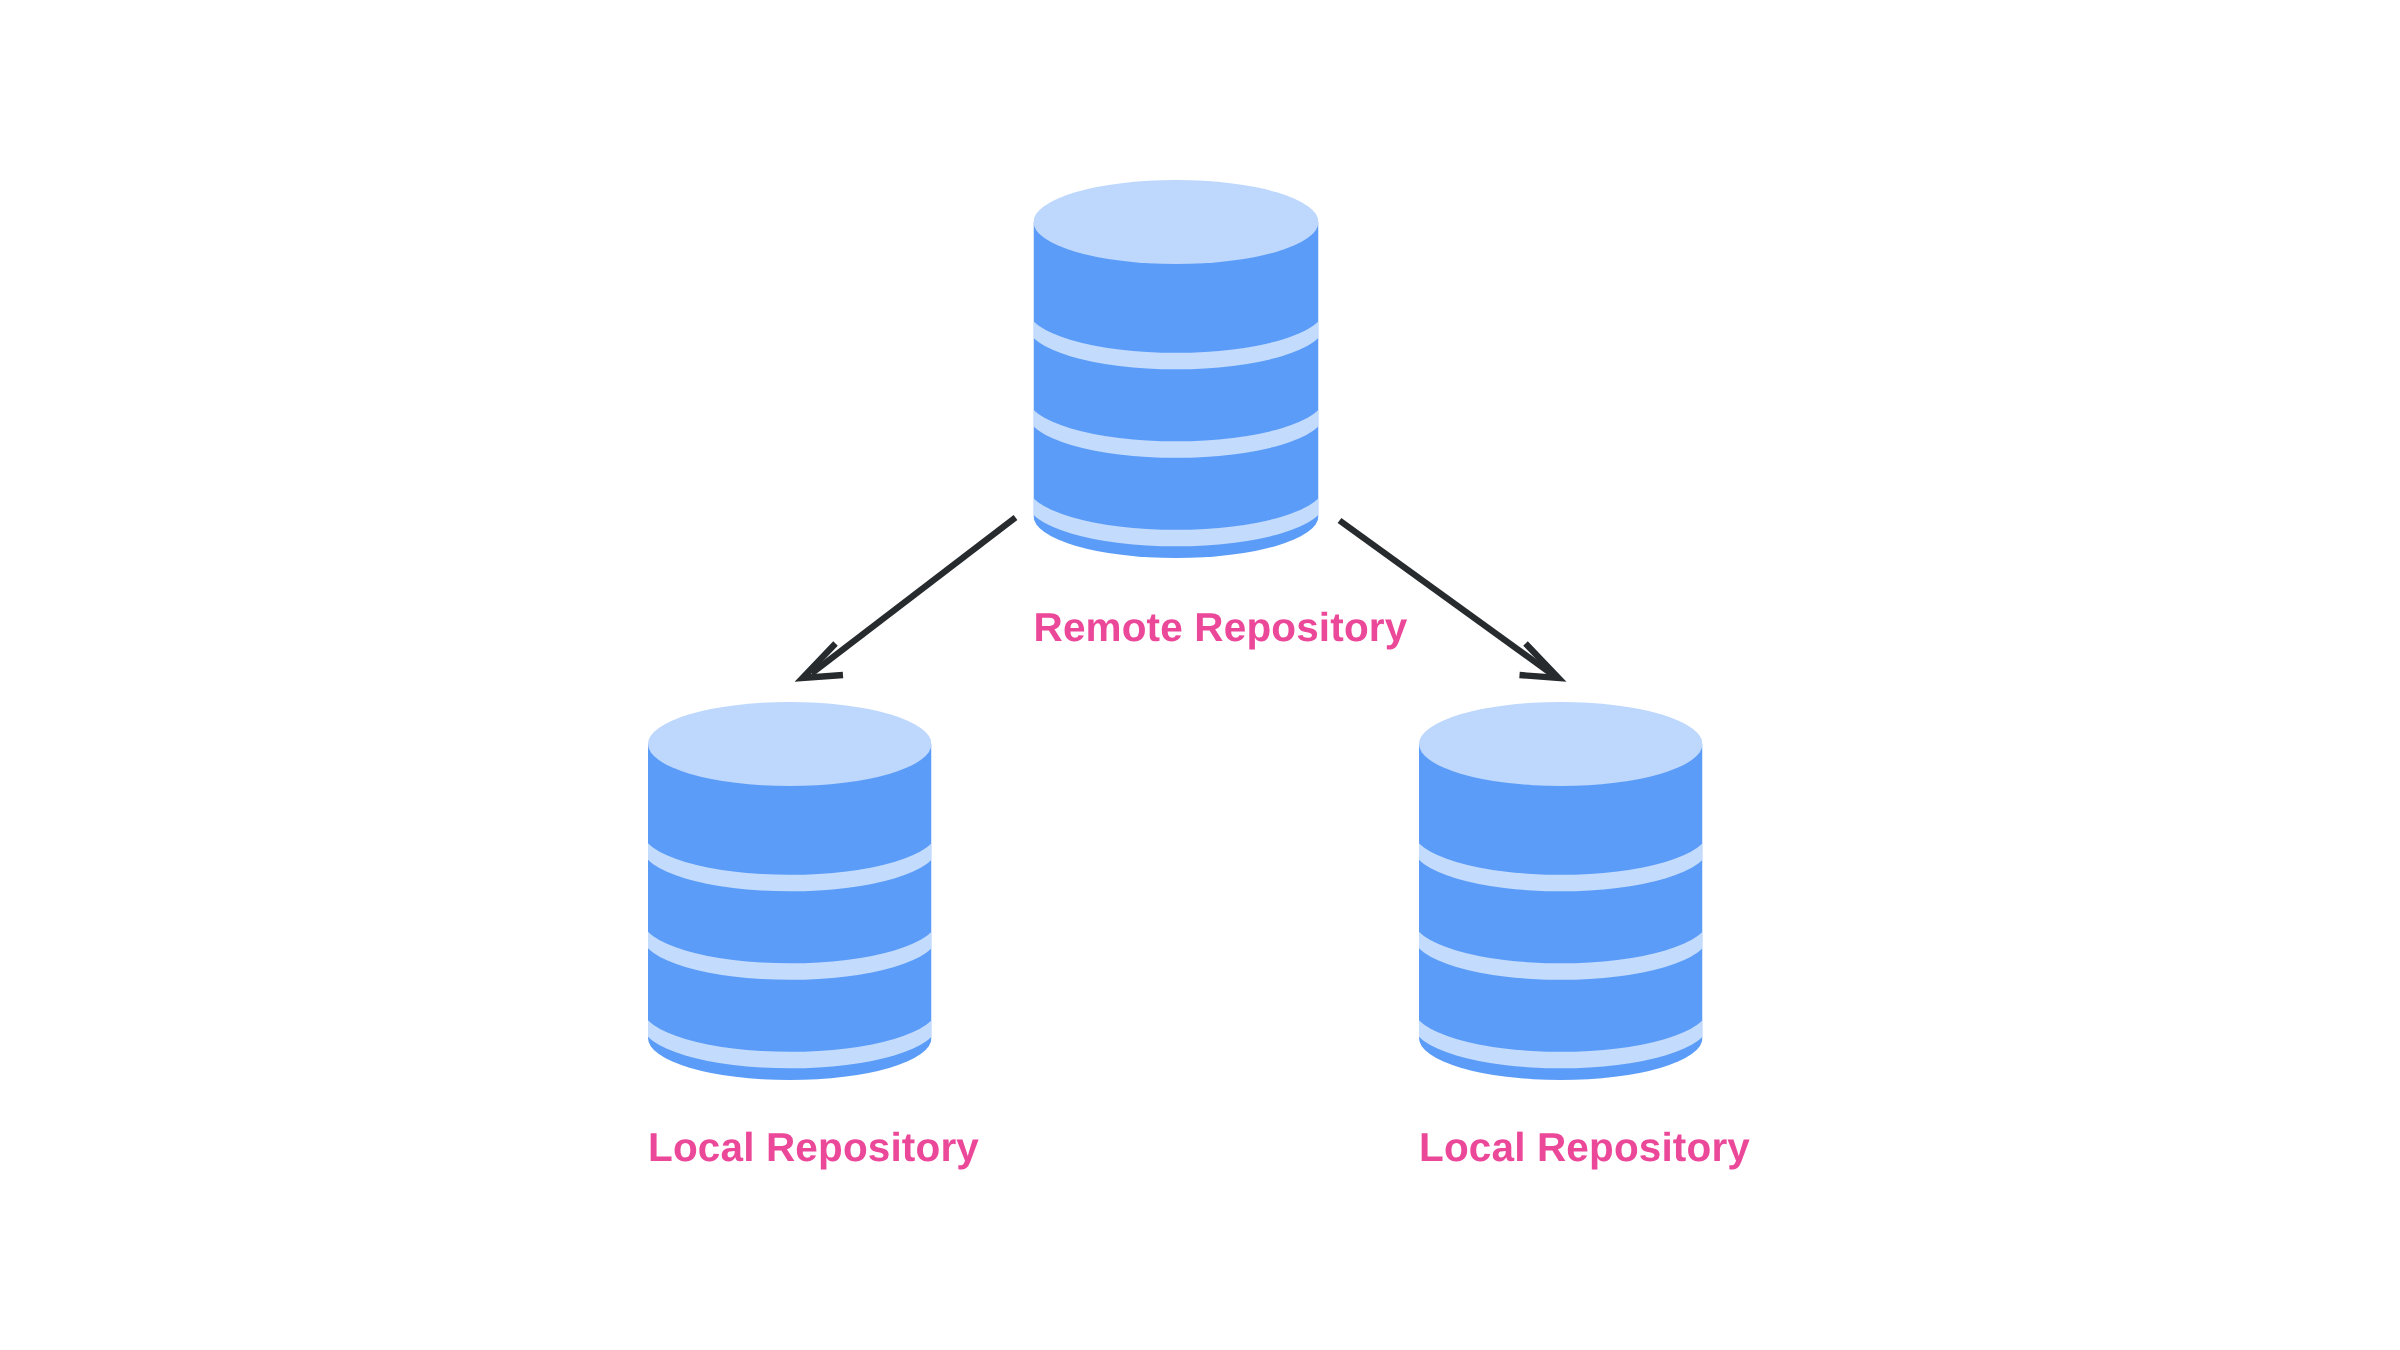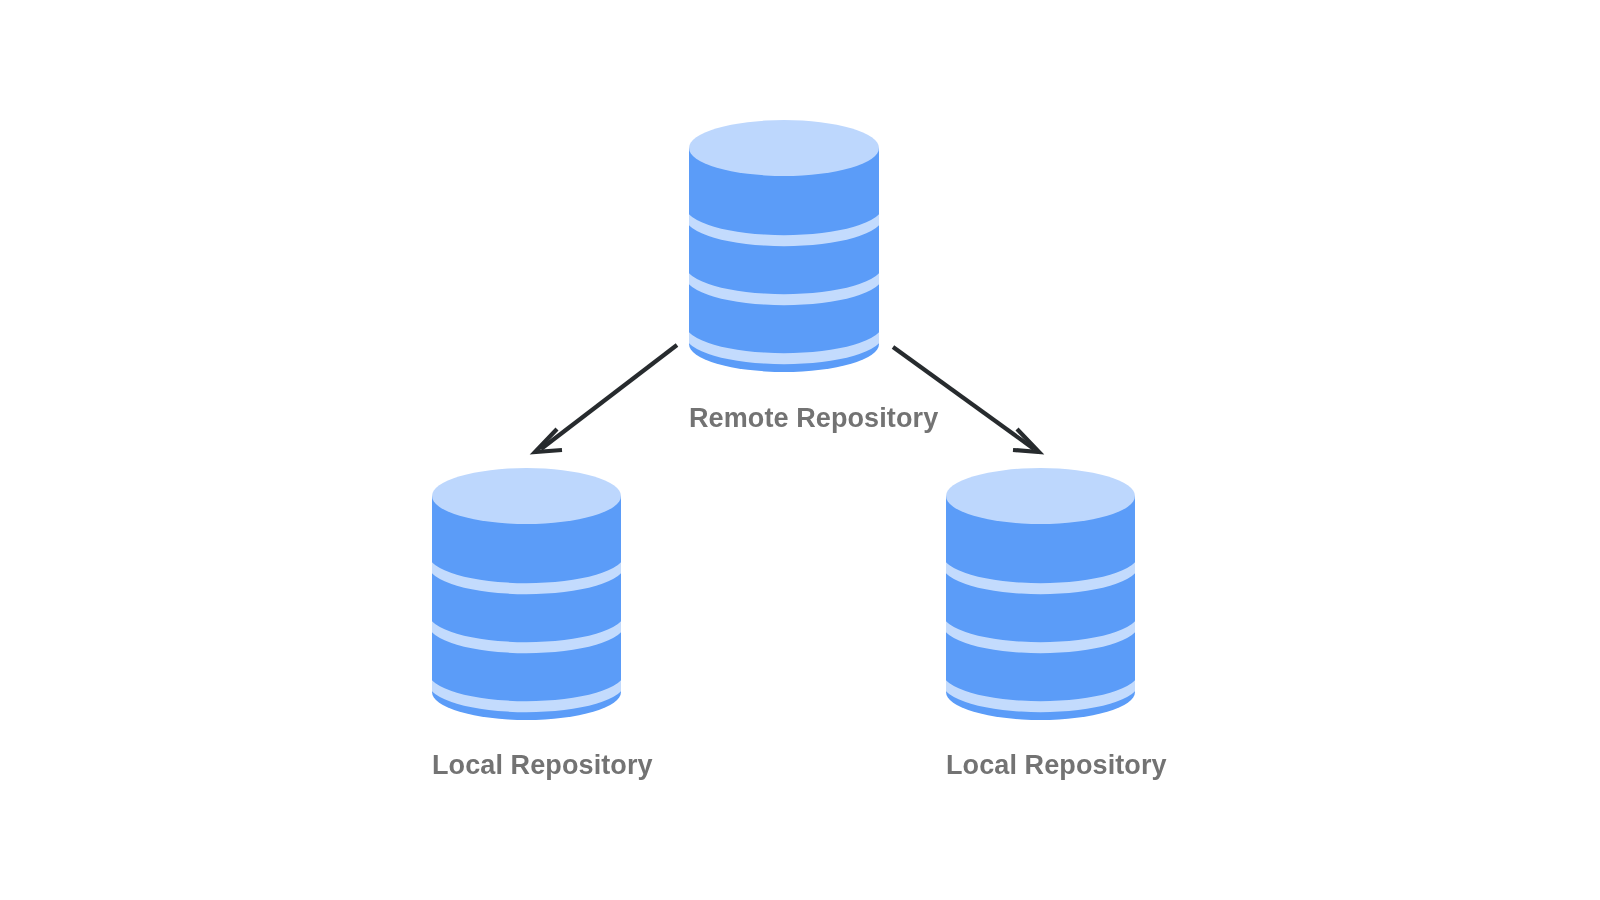--- a/index.html
+++ b/index.html
@@ -33,21 +33,21 @@
   .db-svg {
     display: block;
   }
   .node-label {
     position: absolute;
     width: 100%;
     font-family: "Liberation Sans", sans-serif;
     font-weight: bold;
     font-size: 27px;
     letter-spacing: 0.1px;
-    color: #737373;
+    color: #ec4899;
     white-space: nowrap;
   }
   
   #node-remote {
     left: 689px;
     top: 120px;
     width: 190px;
     height: 252px;
   }
   #node-remote .node-label {

